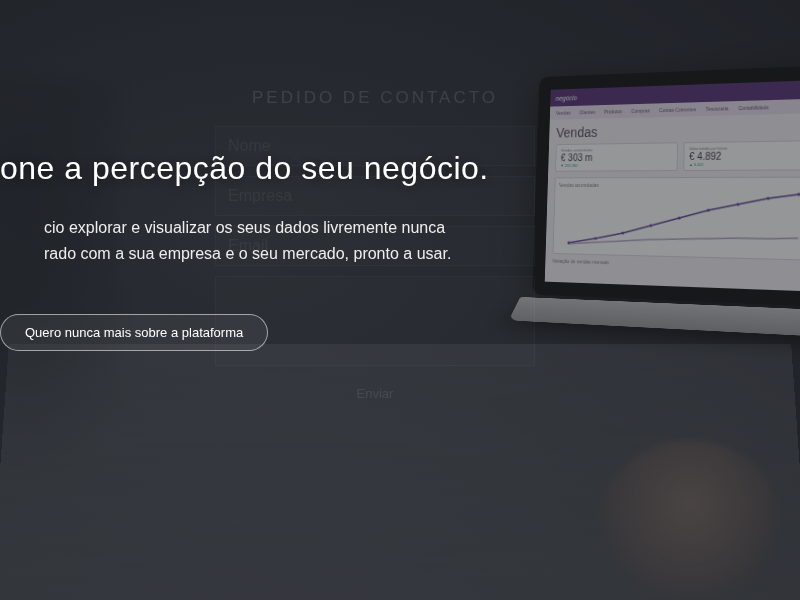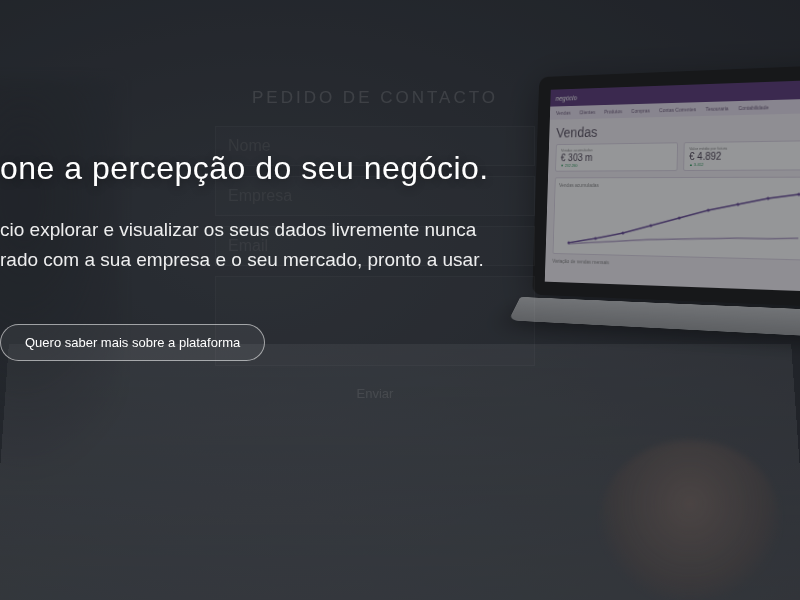--- a/index.html
+++ b/index.html
@@ -130,25 +130,26 @@
     }
     .hero-title {
       font-size: 32px;
       font-weight: 400;
       letter-spacing: 0.5px;
       text-shadow: 0 2px 8px rgba(0,0,0,0.4);
       margin-bottom: 28px;
       white-space: nowrap;
     }
     .hero-sub {
-      font-size: 19px;
+      font-size: 16px;
       font-weight: 300;
       line-height: 1.6;
       opacity: 0.92;
       margin-bottom: 48px;
+      margin-left: 44px;
     }
     .hero-sub .bold { font-weight: 500; }
     .cta-button {
       display: inline-block;
       border: 1px solid rgba(255,255,255,0.55);
       background: rgba(255,255,255,0.06);
       color: #fff;
       font-size: 13px;
       font-weight: 300;
       padding: 10px 24px;
@@ -293,14 +294,14 @@
   <div class="form-textarea"></div>
   <div class="form-submit">Enviar</div>
 </div>
 
 <div class="hero">
   <h1 class="hero-title">one a percepção do seu negócio.</h1>
   <p class="hero-sub">
     <span class="bold">cio</span><span> explorar e visualizar os seus dados livremente nunca</span><br>
     <span>rado com a sua empresa e o seu mercado, pronto a usar.</span>
   </p>
-  <button class="cta-button">Quero saber mais sobre a plataforma</button>
+  <button class="cta-button">Quero nunca mais sobre a plataforma</button>
 </div>
 
 </body></html>

